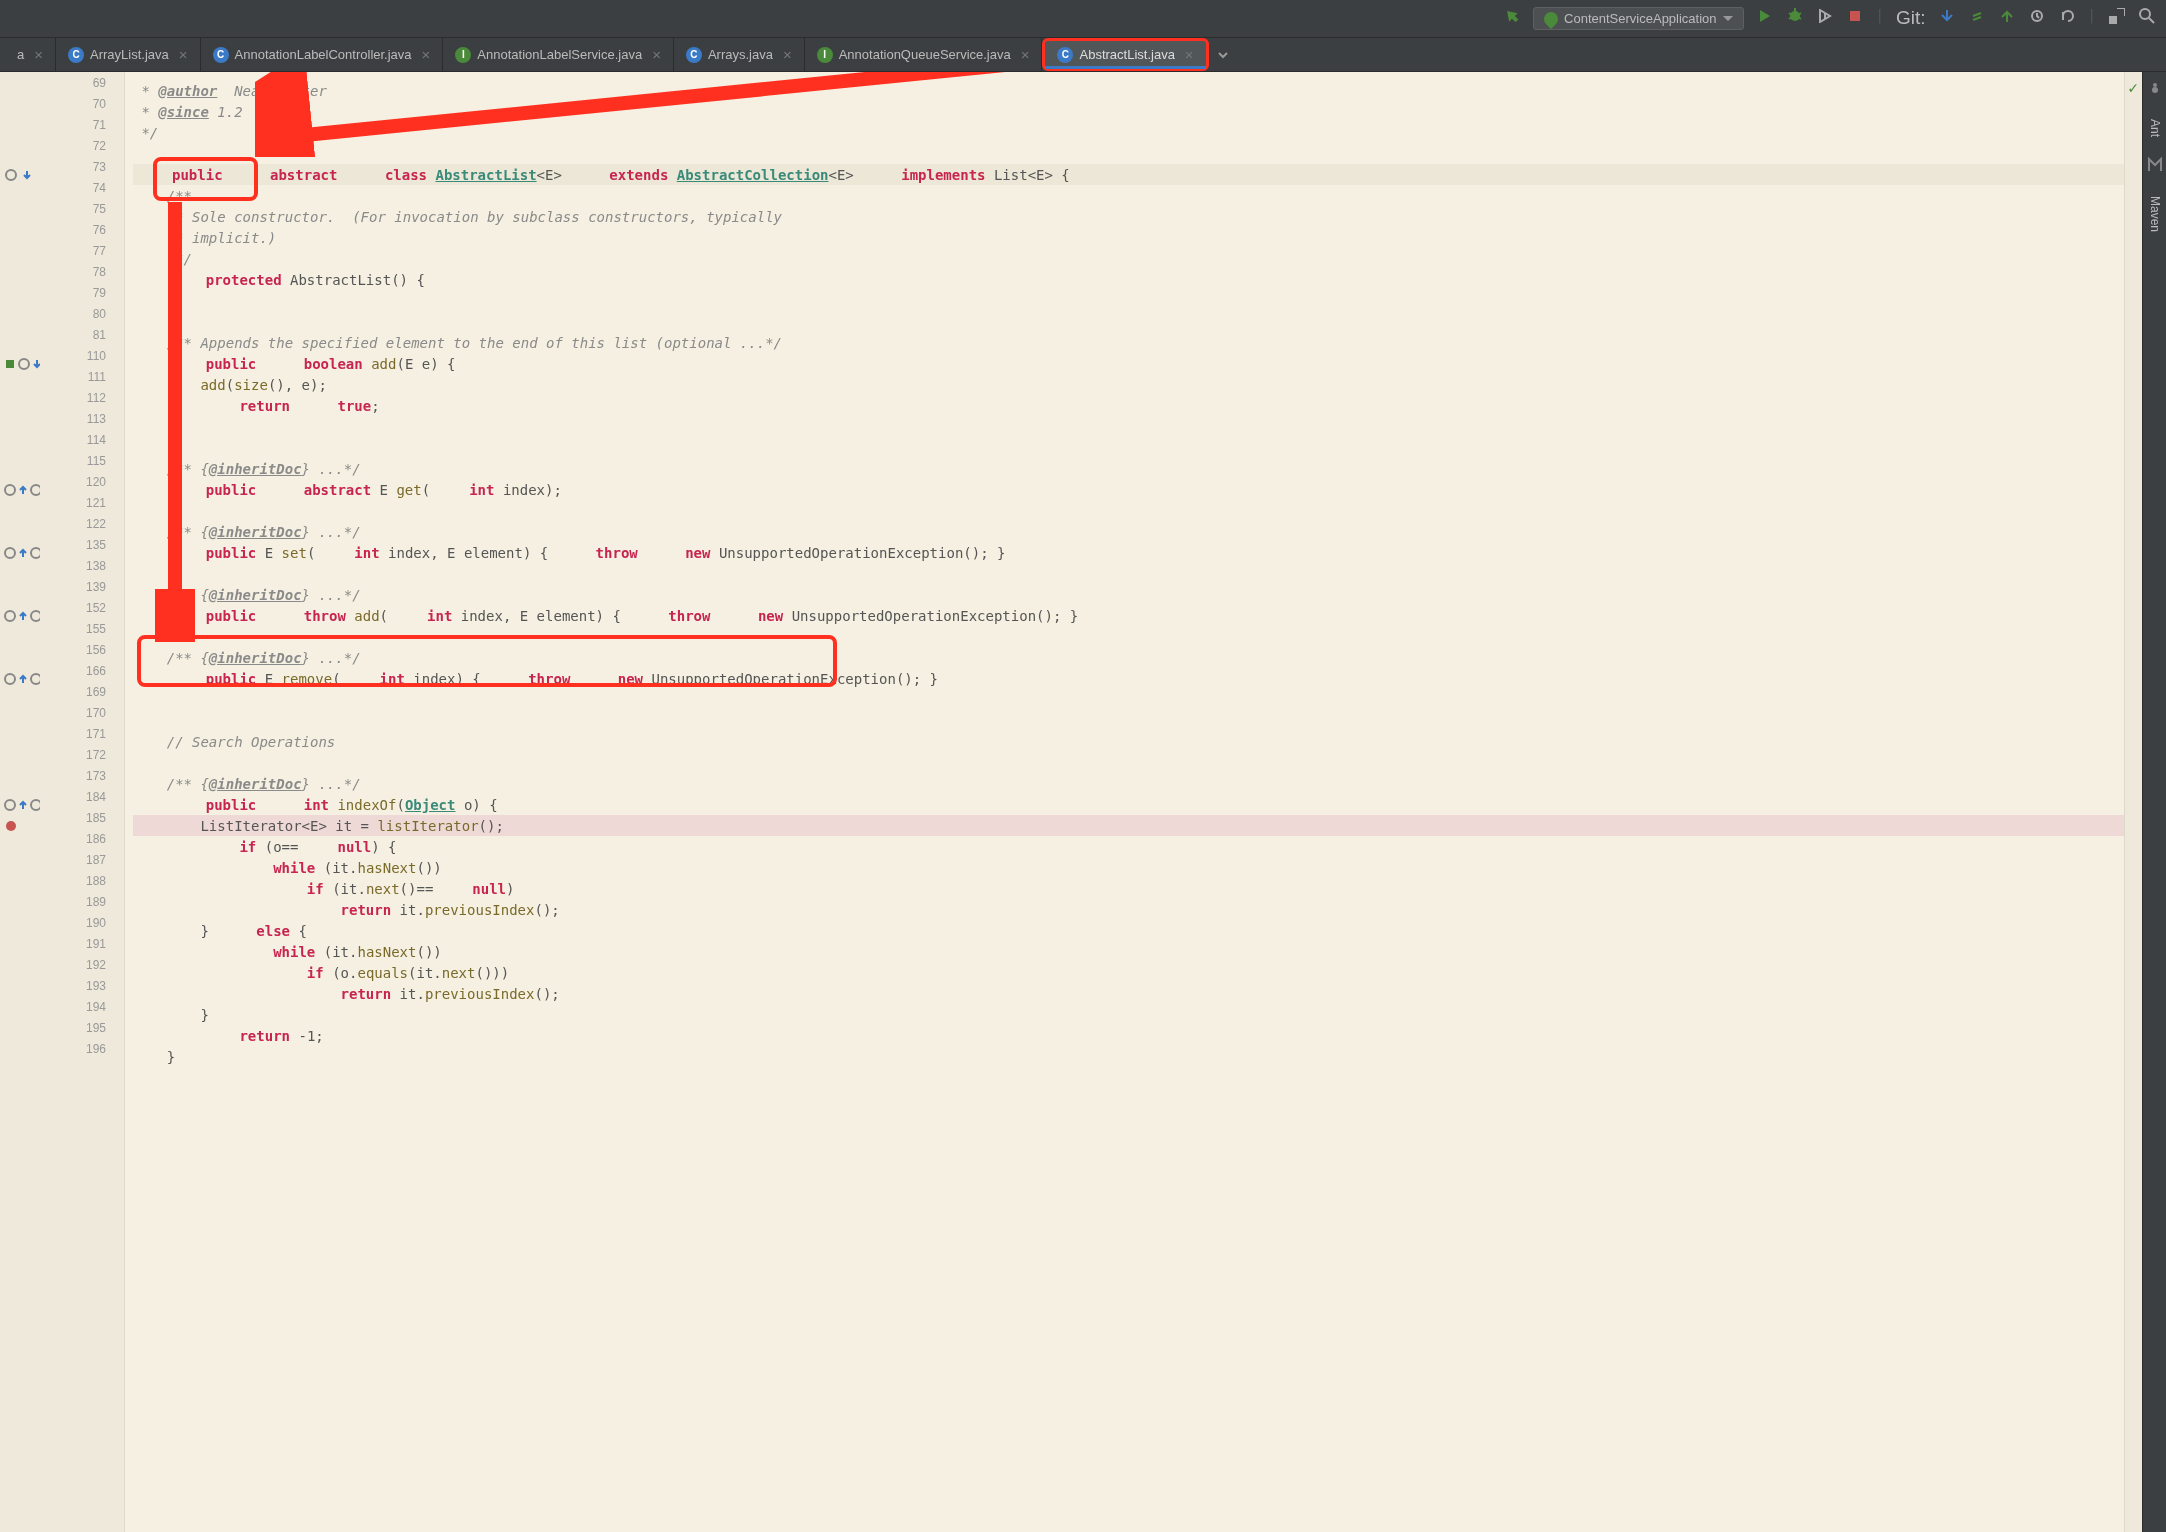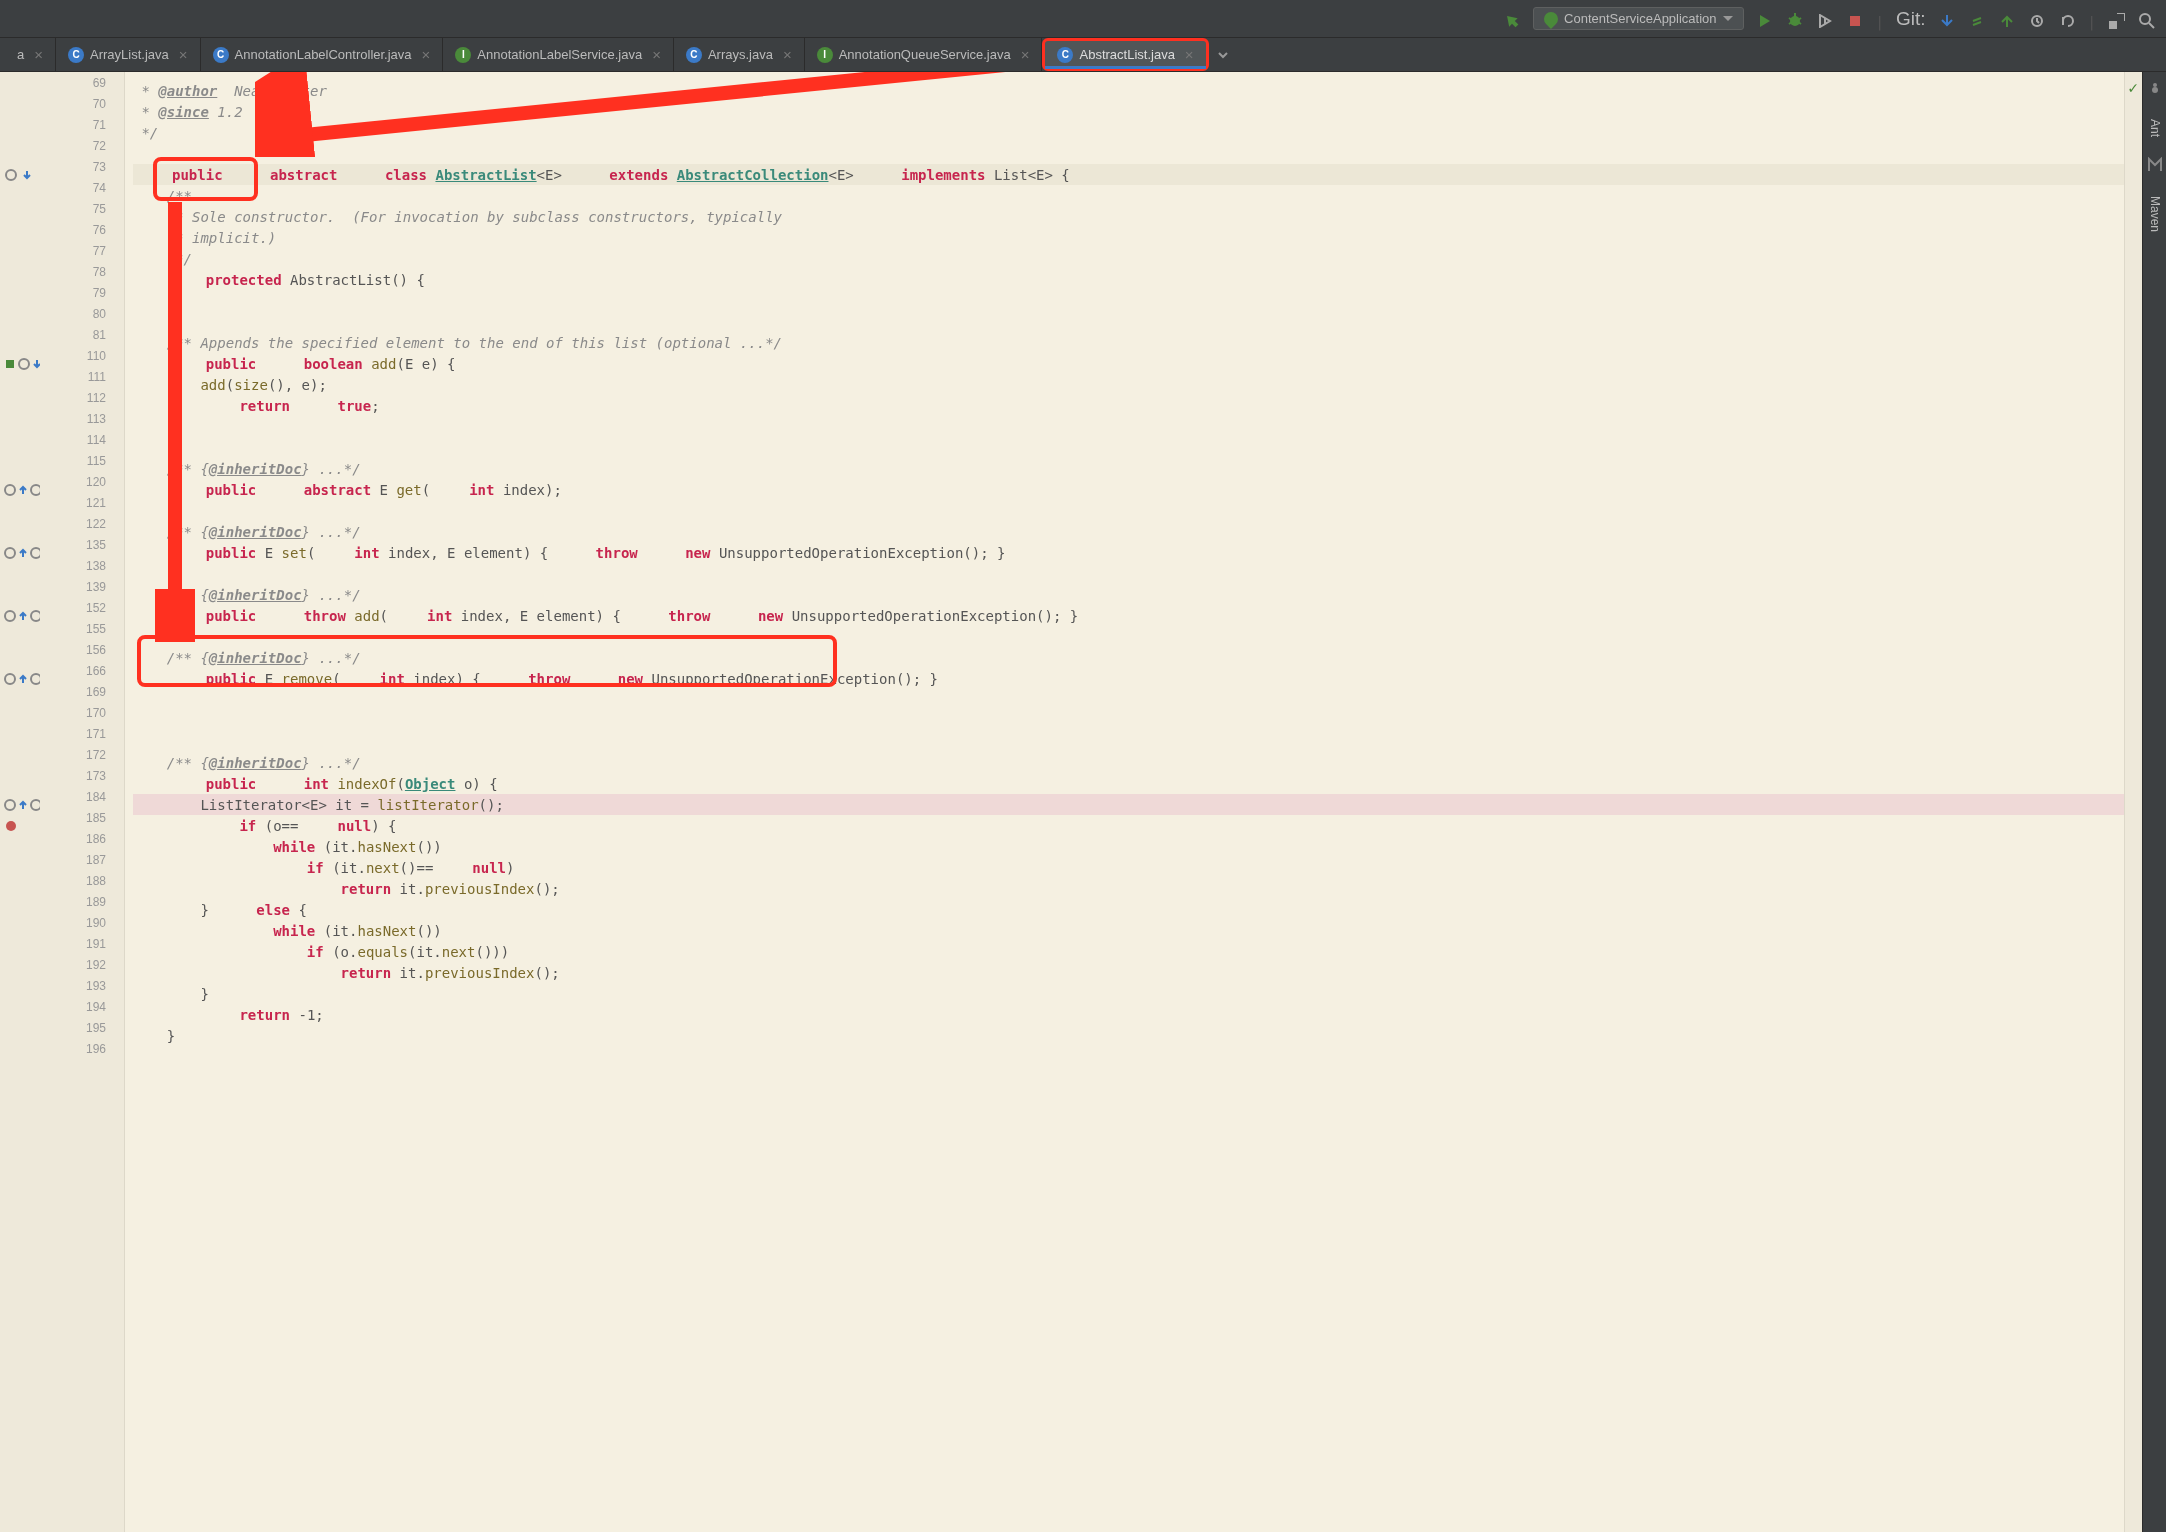--- a/index.html
+++ b/index.html
@@ -1,19 +1,19 @@
 <!DOCTYPE html>
 <html><head>
 <meta charset="utf-8">
 <style>
 * { margin: 0; padding: 0; box-sizing: border-box; }
 body { font-family: "Menlo", "Monaco", monospace; background: #f5f0e1; overflow: hidden; font-size: 14px; }
 .ide { background: #3c3f41; display: flex; flex-direction: column; height: 100vh;}
 .toolbar { background: #3c3f41; height: 38px; display: flex; align-items: center; justify-content: flex-end; padding: 0 10px; gap: 14px; border-bottom: 1px solid #2b2b2b;}
-.toolbar-left { display: flex; align-items: flex-end; gap: 12px;}
+.toolbar-left { display: flex; align-items: flex-start; gap: 12px;}
 .tb-icon { width: 18px; height: 18px; display: flex; align-items: center; justify-content: center; cursor: pointer;}
 .run-config { background: #4c5052; border: 1px solid #5e6060; border-radius: 3px; padding: 3px 10px; color: #bbb; font-family: sans-serif; font-size: 13px; display: flex; align-items: center; gap: 6px; cursor: pointer;}
 .run-config::before { content: ""; width: 14px; height: 14px; display: inline-block; background: #4a8a3a; border-radius: 50% 50% 50% 0; transform: rotate(-45deg);}
 .tri-down { width: 0; height: 0; border-left: 5px solid transparent; border-right: 5px solid transparent; border-top: 5px solid #999;}
 .tabs { background: #3c3f41; height: 34px; display: flex; align-items: stretch; padding-left: 5px; border-bottom: 1px solid #2b2b2b; gap: 0; position: relative;}
 .tab { display: flex; align-items: center; padding: 0 12px; color: #bbb; font-family: sans-serif; font-size: 13px; gap: 6px; border-right: 1px solid #2b2b2b; cursor: pointer; position: relative;}
 .tab.active { background: #515658; color: #ddd;}
 .tab-active-underline { position: absolute; bottom: -1px; left: 0; right: 0; height: 3px; background: #3b7ac7;}
 .tab .icon { width: 16px; height: 16px; border-radius: 50%; display: inline-flex; align-items: center; justify-content: center; font-size: 10px; color: white; font-weight: bold;}
 .icon.c { background: #3b7ac7;}
@@ -427,20 +427,21 @@
       <div class="line"><span class="c-comment">    /** {</span><span class="c-doctag">@inheritDoc</span><span class="c-comment">} ...*/</span></div>
       <div class="line"><span class="c-kw">    public </span><span class="c-text">E </span><span class="c-method">set</span><span class="c-text">(</span><span class="c-kw">int </span><span class="c-text">index, E element) { </span><span class="c-kw">throw </span><span class="c-kw">new </span><span class="c-text">UnsupportedOperationException</span><span class="c-text">(); }</span></div>
       <div class="line"></div>
       <div class="line"><span class="c-comment">    /** {</span><span class="c-doctag">@inheritDoc</span><span class="c-comment">} ...*/</span></div>
       <div class="line"><span class="c-kw">    public </span><span class="c-kw">throw </span><span class="c-method">add</span><span class="c-text">(</span><span class="c-kw">int </span><span class="c-text">index, E element) { </span><span class="c-kw">throw </span><span class="c-kw">new </span><span class="c-text">UnsupportedOperationException</span><span class="c-text">(); }</span></div>
       <div class="line"></div>
       <div class="line"><span class="c-comment">    /** {</span><span class="c-doctag">@inheritDoc</span><span class="c-comment">} ...*/</span></div>
       <div class="line"><span class="c-kw">    public </span><span class="c-text">E </span><span class="c-method">remove</span><span class="c-text">(</span><span class="c-kw">int </span><span class="c-text">index) { </span><span class="c-kw">throw </span><span class="c-kw">new </span><span class="c-text">UnsupportedOperationException</span><span class="c-text">(); }</span></div>
       <div class="line"></div>
       <div class="line"></div>
+      <div class="line"><span class="c-comment">    // Search Operations</span></div>
       <div class="line"></div>
       <div class="line"><span class="c-comment">    /** {</span><span class="c-doctag">@inheritDoc</span><span class="c-comment">} ...*/</span></div>
       <div class="line"><span class="c-kw">    public </span><span class="c-kw">int </span><span class="c-method">indexOf</span><span class="c-text">(</span><span class="c-class">Object</span><span class="c-text"> o) {</span></div>
       <div class="line hl2"><span class="c-text">        ListIterator&lt;E&gt; it = </span><span class="c-method">listIterator</span><span class="c-text">();</span></div>
       <div class="line"><span class="c-text">        </span><span class="c-kw">if </span><span class="c-text">(o==</span><span class="c-kw">null</span><span class="c-text">) {</span></div>
       <div class="line"><span class="c-text">            </span><span class="c-kw">while </span><span class="c-text">(it.</span><span class="c-method">hasNext</span><span class="c-text">())</span></div>
       <div class="line"><span class="c-text">                </span><span class="c-kw">if </span><span class="c-text">(it.</span><span class="c-method">next</span><span class="c-text">()==</span><span class="c-kw">null</span><span class="c-text">)</span></div>
       <div class="line"><span class="c-text">                    </span><span class="c-kw">return </span><span class="c-text">it.</span><span class="c-method">previousIndex</span><span class="c-text">();</span></div>
       <div class="line"><span class="c-text">        } </span><span class="c-kw">else </span><span class="c-text">{</span></div>
       <div class="line"><span class="c-text">            </span><span class="c-kw">while </span><span class="c-text">(it.</span><span class="c-method">hasNext</span><span class="c-text">())</span></div>

